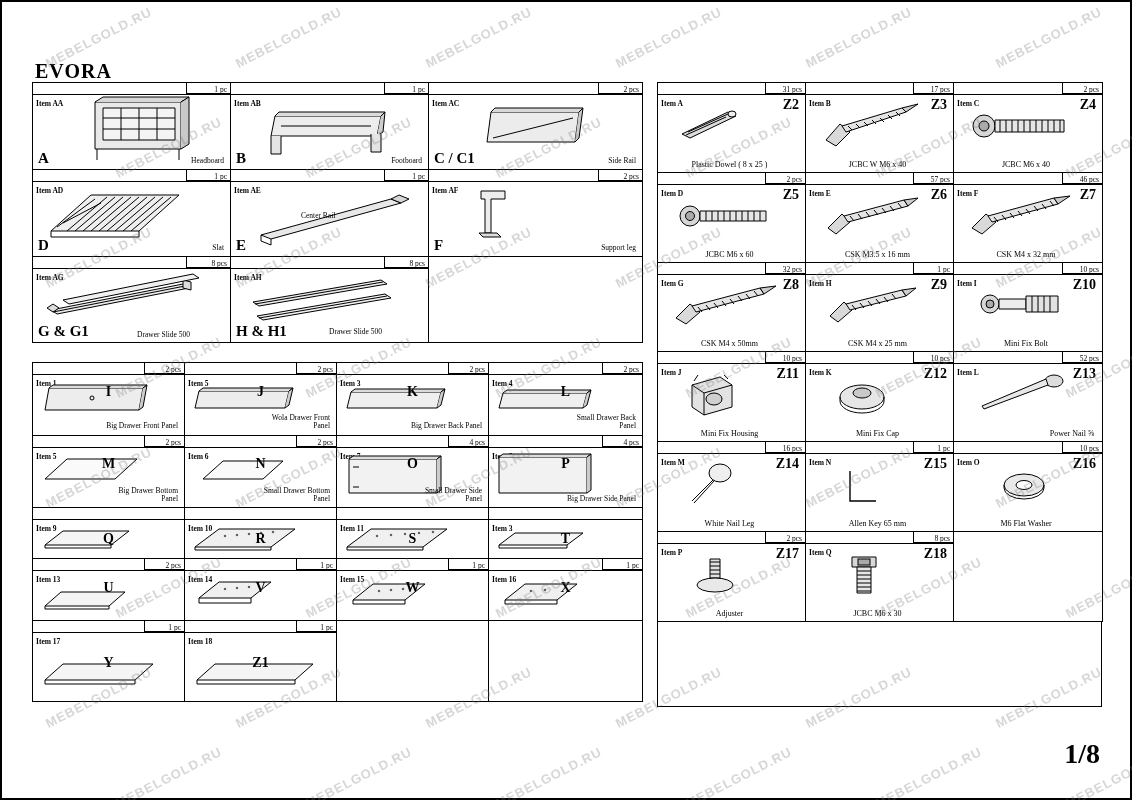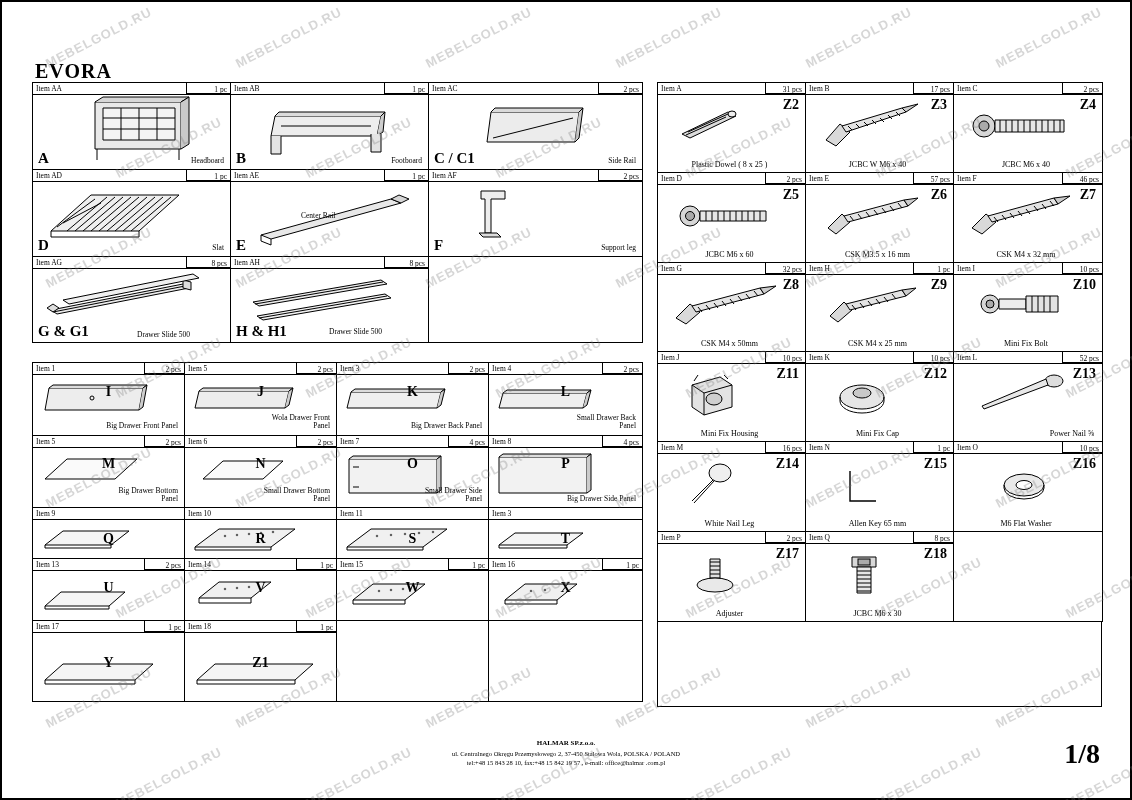--- a/index.html
+++ b/index.html
@@ -64,23 +64,24 @@
     position: relative;
   }
   .cell {
     position: relative;
     width: 100%;
     height: 100%;
     box-sizing: border-box;
   }
   .itemlabel {
     position: absolute;
-    left: 3px; top: 1px;
+    left: 3px; top: 16px;
     font-size: 7.5px;
     font-family: "Liberation Serif", serif;
+    font-weight: bold;
   }
   .qty {
     position: absolute;
     right: 3px; top: 2px;
     font-size: 7.5px;
     font-family: "Liberation Serif", serif;
   }
   .qtybox {
     position: absolute;
     right: 0; top: 0;
@@ -1086,25 +1087,20 @@
             <div class="cell"></div>
           </td>
       </tr>
     </tbody>
   </table>
 
   <div class="vline" style="left:655px; top:620px; width:1px; height:85px;"></div>
   <div class="vline" style="left:1099px; top:620px; width:1px; height:85px;"></div>
   <div class="vline" style="left:655px; top:704px; width:445px; height:1px;"></div>
 
-  <div class="footer">
-    <div class="company">HALMAR SP.z.o.o.</div>
-    <div>ul. Centralnego Okręgu Przemysłowego 2, 37-450 Stalowa Wola, POLSKA / POLAND</div>
-    <div>tel:+48 15 843 28 10, fax:+48 15 842 19 57 , e-mail: office@halmar .com.pl</div>
-  </div>
 
   <div class="pageno">1/8</div>
 </div>
 
 <div class="watermarks">
     <div class="wm" style="left: 40px; top: 30px;">MEBELGOLD.RU</div>
     <div class="wm" style="left: 230px; top: 30px;">MEBELGOLD.RU</div>
     <div class="wm" style="left: 420px; top: 30px;">MEBELGOLD.RU</div>
     <div class="wm" style="left: 610px; top: 30px;">MEBELGOLD.RU</div>
     <div class="wm" style="left: 800px; top: 30px;">MEBELGOLD.RU</div>

